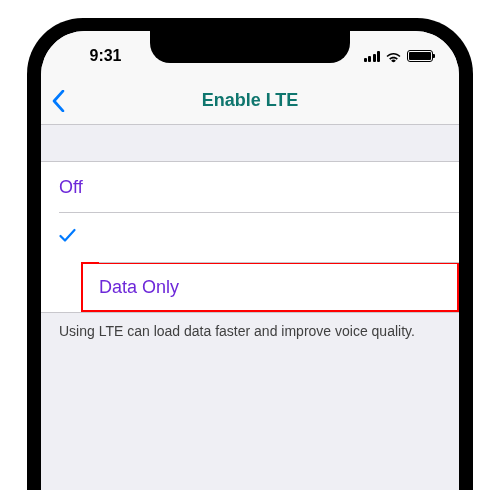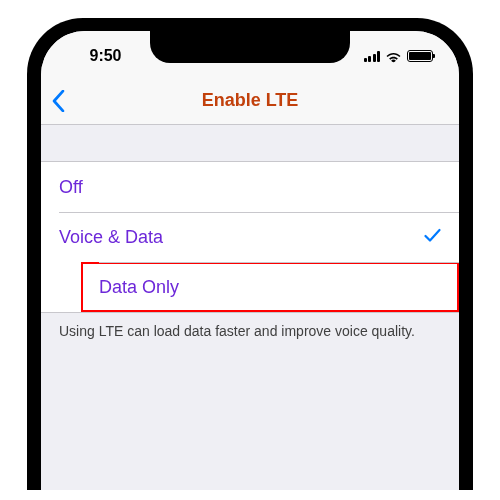--- a/index.html
+++ b/index.html
@@ -137,21 +137,21 @@
     }
     .back-button svg {
       width: 15px;
       height: 22px;
     }
     .nav-title {
       width: 100%;
       text-align: center;
       font-size: 18px;
       font-weight: 600;
-      color: #c2410c;
+      color: #0f766e;
     }
     .content {
       padding-top: 36px;
     }
     .list-group {
       background: #fff;
       border-top: 1px solid #c8c7cc;
       border-bottom: 1px solid #c8c7cc;
     }
     .list-row {
@@ -192,21 +192,21 @@
   </style>
 </head>
 <body>
 
 <div class="phone-frame">
 
   <div class="screen">
     <div class="notch"></div>
 
     <div class="status-bar">
-      <div class="status-left">9:50</div>
+      <div class="status-left">9:31</div>
       <div class="status-center"></div>
       <div class="status-right">
         <div class="cellular-icon">
           <span></span>
             <span></span>
             <span></span>
             <span></span>
         </div>
         <div class="wifi-icon">
           <svg viewBox="0 0 18 13">
@@ -229,21 +229,20 @@
     </div>
 
     <div class="content">
       <div class="list-group">
 
         <div class="list-row">
           <span>Off</span>
         </div>
 
         <div class="list-row">
-          <span>Voice &amp; Data</span>
           <span class="checkmark">
             <svg viewBox="0 0 17 15">
                 <path d="M1.5 8 L6 12.5 L15.5 2" stroke="#007aff" stroke-width="2.2" fill="none" stroke-linecap="round" stroke-linejoin="round"></path>
               </svg>
           </span>
         </div>
 
         <div class="list-row highlight-box">
           <span>Data Only</span>
         </div>

